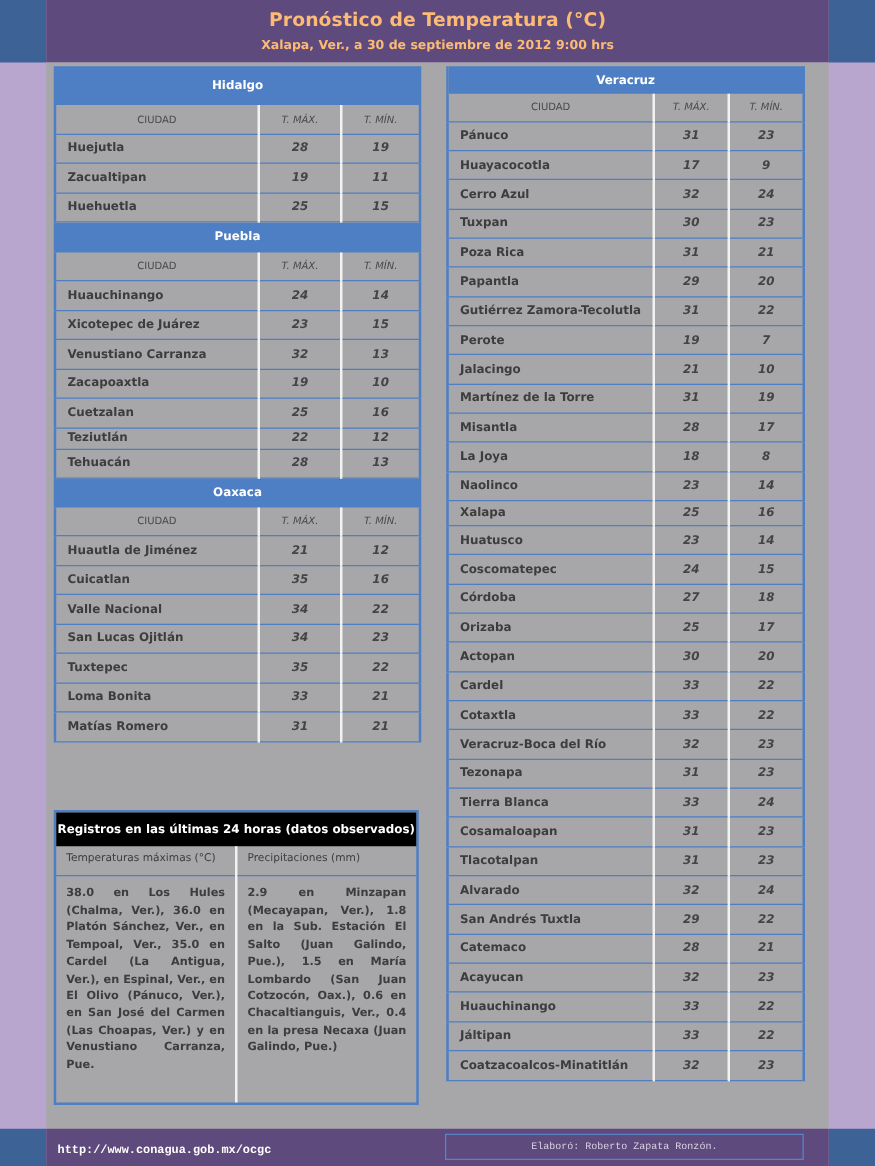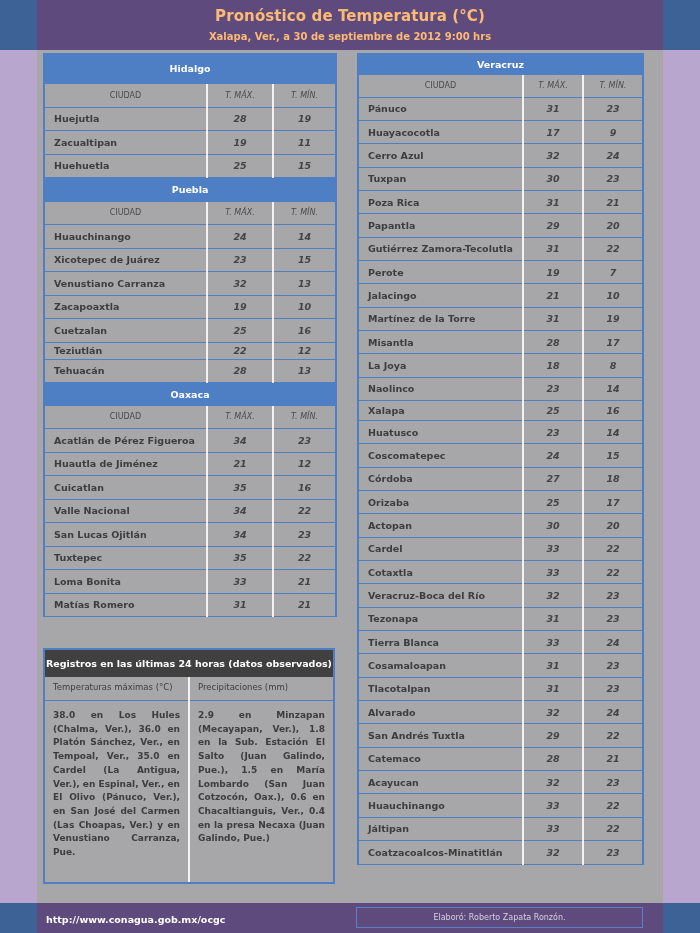--- a/index.html
+++ b/index.html
@@ -28,21 +28,21 @@
   .header .title { font-size: 15px; font-weight: bold; padding-top: 7px; letter-spacing: 0.1px; }
   .header .subtitle { font-size: 10px; font-weight: bold; margin-top: 6px; }
 
   .main {
     position: absolute; left: 37px; top: 50px; width: 626px; height: 853px;
     background: #a7a6a8;
   }
 
   .footer {
     position: absolute; left: 37px; top: 903px; width: 626px; height: 30px;
-    background: #5e4a7c; color: #fff;
+    background: #5e4a7c; color: #fff; font-family: Liberation Mono, monospace;
   }
   .footer .url { position: absolute; left: 9px; top: 11px; font-size: 9.5px; font-weight: bold; }
   .footer .credit {
     position: absolute; left: 319px; top: 4px; width: 287px; height: 21px;
     border: 1.5px solid #5b82c8; font-size: 8px; color: #d8d0e4;
     display: flex; align-items: center; justify-content: center;
   }
 
   table.t {
     position: absolute; border-collapse: collapse; table-layout: fixed;
@@ -65,21 +65,21 @@
   table.t .last { border-right: 2px solid #4e7fc4; }
 
   #left { left: 6px; top: 3px; width: 292px; }
   #right { left: 320px; top: 3px; width: 285px; }
 
   .obs {
     position: absolute; left: 6px; top: 598px; width: 292px; height: 236px;
     border: 2px solid #4e7fc4; background: #a7a6a8;
   }
   .obs .head {
-    height: 27px; background: #404040; color: #fff; font-weight: bold; font-size: 9.5px;
+    height: 27px; background: #000000; color: #fff; font-weight: bold; font-size: 9.5px;
     display: flex; align-items: center; justify-content: center;
   }
   .obs .cols { position: absolute; top: 27px; left: 0; right: 0; bottom: 0; display: flex; }
   .obs .col { flex: 1; position: relative; }
   .obs .col + .col { border-left: 2px solid #f2f2f2; }
   .obs .colhead {
     height: 24px; font-size: 8.5px; color: #3d3d3d; padding: 5px 0 0 8px;
     border-bottom: 1.5px solid #4e7fc4;
   }
   .obs .coltext {
@@ -175,25 +175,20 @@
           <td class="c-num">28</td>
           <td class="c-num last">13</td>
         </tr>
         <tr class="region" style="height: 23px;">
           <td colspan="3">Oaxaca</td>
         </tr>
         <tr class="colhdr" style="height: 23px;">
           <th class="first">CIUDAD</th>
           <th class="c-num">T. MÁX.</th>
           <th class="c-num last">T. MÍN.</th>
-        </tr>
-        <tr class="row" style="height: 23.5px;">
-          <td class="c-city first">Acatlán de Pérez Figueroa</td>
-          <td class="c-num">34</td>
-          <td class="c-num last">23</td>
         </tr>
         <tr class="row" style="height: 23.5px;">
           <td class="c-city first">Huautla de Jiménez</td>
           <td class="c-num">21</td>
           <td class="c-num last">12</td>
         </tr>
         <tr class="row" style="height: 23.5px;">
           <td class="c-city first">Cuicatlan</td>
           <td class="c-num">35</td>
           <td class="c-num last">16</td>

